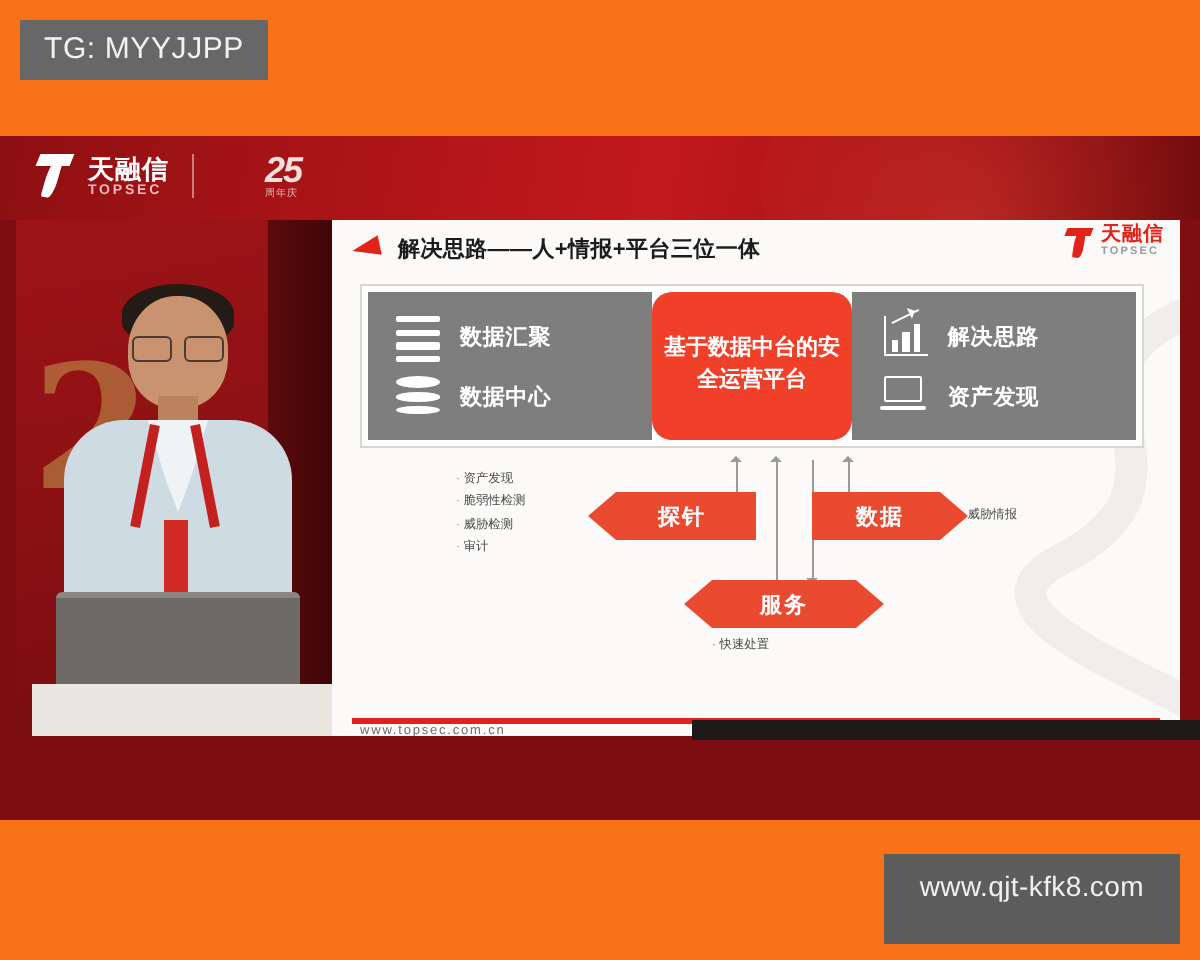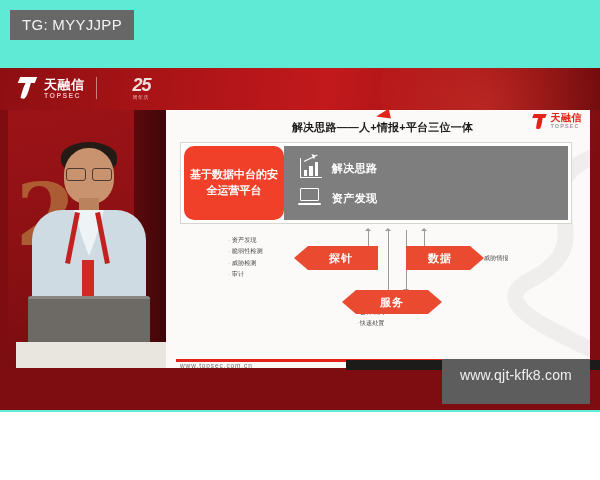--- a/index.html
+++ b/index.html
@@ -3,21 +3,21 @@
 <meta charset="utf-8">
 <style>
   html,body{margin:0;padding:0;}
   body{
     width:600px;height:480px;
     background:#ffffff;
     font-family:"Liberation Sans", sans-serif;
     overflow:hidden;
     position:relative;
   }
-  .stage{position:relative;width:600px;height:412px;background:#5eead4;}
+  .stage{position:relative;width:600px;height:480px;background:#f97316;}
 
   
   .tg-overlay{
     position:absolute;left:10px;top:10px;
     background:#666766;color:#f2f2f2;
     font-size:15px;letter-spacing:.3px;
     padding:6px 12px 7px 12px;
     white-space:nowrap;
   }
 
@@ -128,21 +128,21 @@
   .slide{
     position:absolute;left:166px;top:42px;width:424px;height:258px;
     background:#fbfaf8;overflow:hidden;
   }
   .slide-swirl{
     position:absolute;right:-30px;top:40px;width:160px;height:220px;
     opacity:.10;
   }
   .slide-head{
     position:absolute;left:0;top:0;width:424px;height:28px;
-    display:flex;align-items:center;flex-direction:column;
+    display:flex;align-items:center;
   }
   .head-tri{
     margin-left:10px;width:0;height:0;flex:none;
     border-top:5px solid transparent;border-bottom:5px solid transparent;
     border-right:14px solid #e2231a;
     transform:rotate(-12deg);
   }
   .head-title{
     margin-left:9px;font-size:11px;font-weight:700;color:#1c1c1c;
     letter-spacing:.2px;white-space:nowrap;
@@ -304,20 +304,39 @@
           <div class="hl-mark"></div>
           <div class="hl-txt">
             <b>天融信</b>
             <i>TOPSEC</i>
           </div>
         </div>
       </div>
 
       <div class="band">
 
+        <div class="panel panel-left">
+          <div class="prow">
+            <div class="ic ic-stack">
+              <b></b>
+                <b></b>
+                <b></b>
+                <b></b>
+            </div>
+            <span>数据汇聚</span>
+          </div>
+          <div class="prow">
+            <div class="ic ic-db">
+              <i></i>
+                <i></i>
+                <i></i>
+            </div>
+            <span>数据中心</span>
+          </div>
+        </div>
 
         <div class="panel-mid">
           <span>基于数据中台的安全运营平台</span>
         </div>
 
         <div class="panel panel-right">
           <div class="prow">
             <div class="ic ic-chart">
               <u></u>
                 <u></u>

